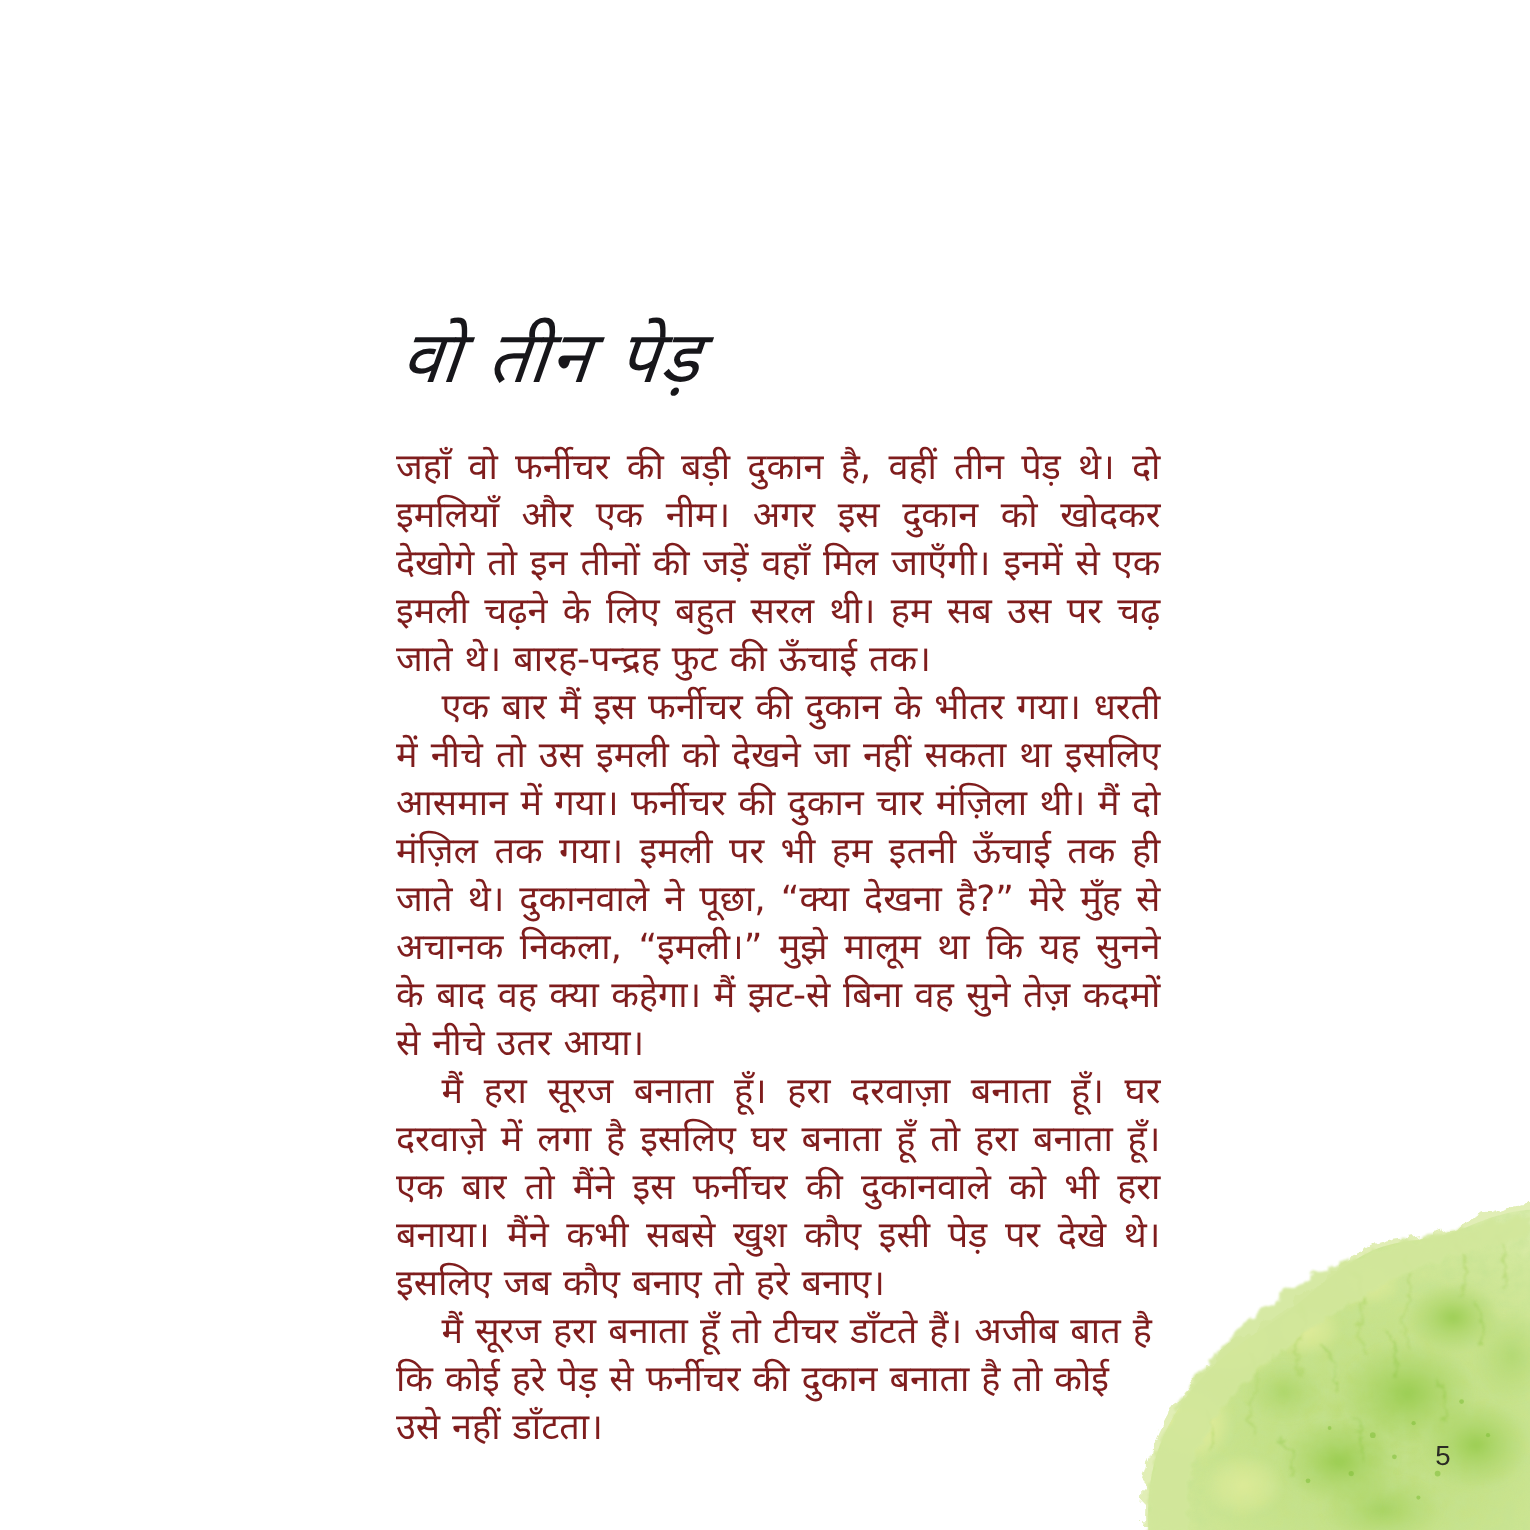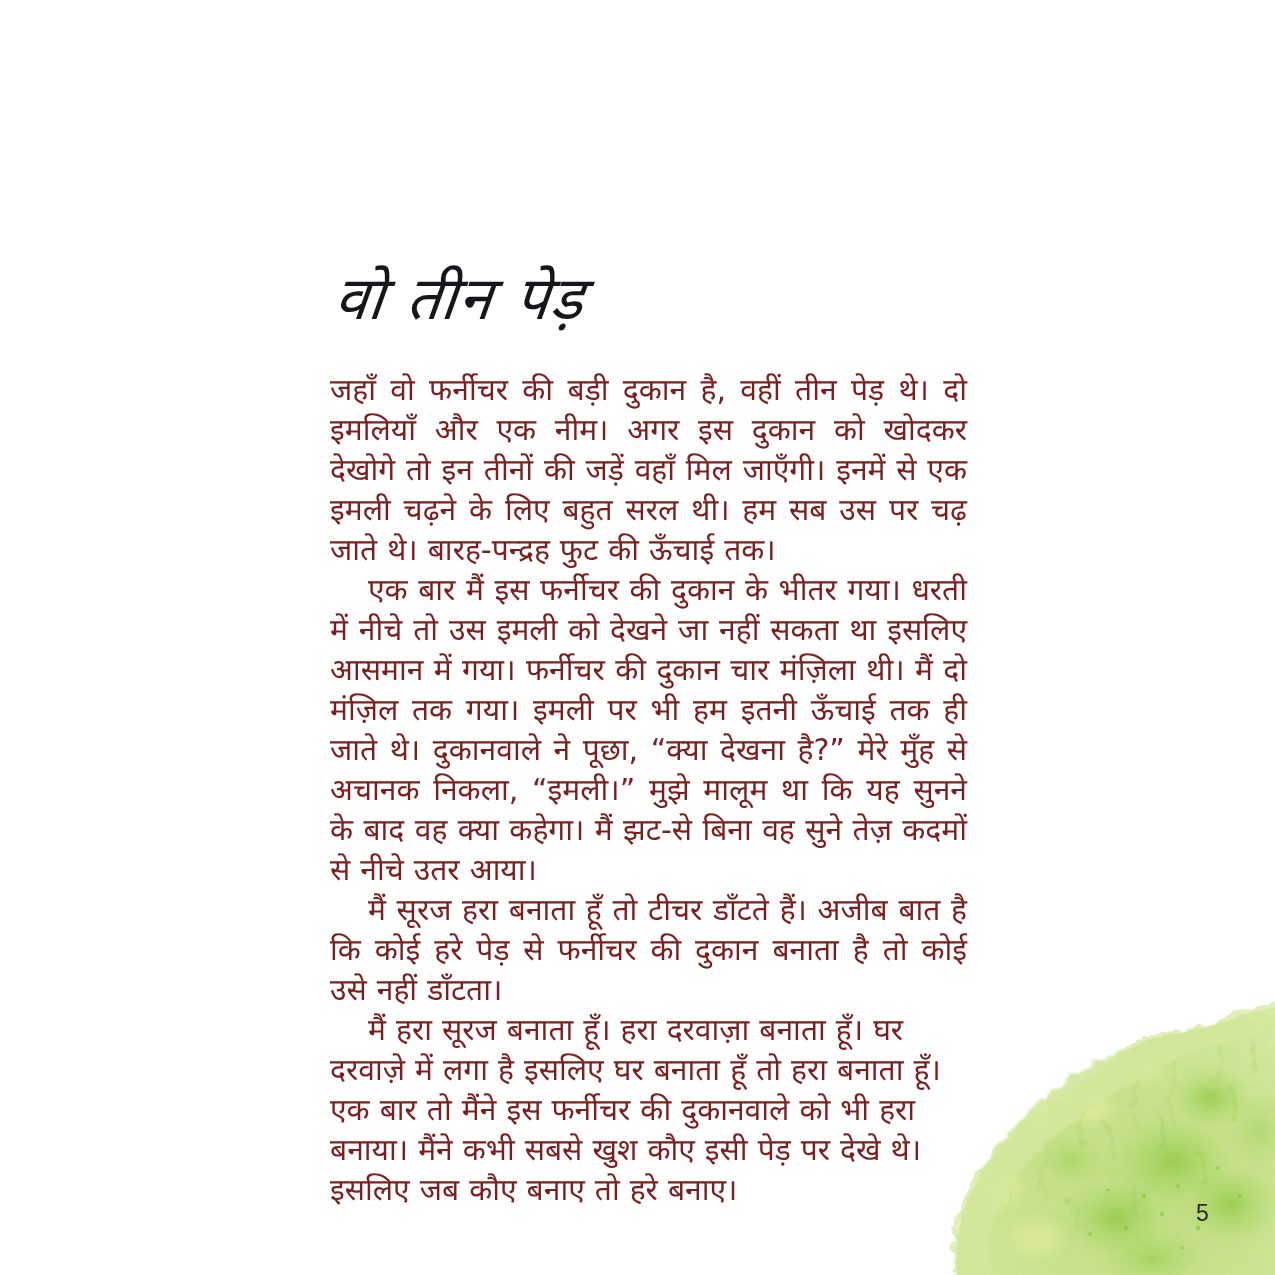--- a/index.html
+++ b/index.html
@@ -98,22 +98,22 @@
 </head>
 <body>
 
 <div id="page">
 
   <h1 id="story-title">वो तीन पेड़</h1>
 
   <div id="story-body">
     <p class="first-para">जहाँ वो फर्नीचर की बड़ी दुकान है, वहीं तीन पेड़ थे। दो इमलियाँ और एक नीम। अगर इस दुकान को खोदकर देखोगे तो इन तीनों की जड़ें वहाँ मिल जाएँगी। इनमें से एक इमली चढ़ने के लिए बहुत सरल थी। हम सब उस पर चढ़ जाते थे। बारह-पन्द्रह फुट की ऊँचाई तक।</p>
     <p>एक बार मैं इस फर्नीचर की दुकान के भीतर गया। धरती में नीचे तो उस इमली को देखने जा नहीं सकता था इसलिए आसमान में गया। फर्नीचर की दुकान चार मंज़िला थी। मैं दो मंज़िल तक गया। इमली पर भी हम इतनी ऊँचाई तक ही जाते थे। दुकानवाले ने पूछा, “क्या देखना है?” मेरे मुँह से अचानक निकला, “इमली।” मुझे मालूम था कि यह सुनने के बाद वह क्या कहेगा। मैं झट-से बिना वह सुने तेज़ कदमों से नीचे उतर आया।</p>
+    <p>मैं हरा सूरज बनाता हूँ। हरा दरवाज़ा बनाता हूँ। घर दरवाज़े में लगा है इसलिए घर बनाता हूँ तो हरा बनाता हूँ। एक बार तो मैंने इस फर्नीचर की दुकानवाले को भी हरा बनाया। मैंने कभी सबसे खुश कौए इसी पेड़ पर देखे थे। इसलिए जब कौए बनाए तो हरे बनाए।</p>
     <p>मैं सूरज हरा बनाता हूँ तो टीचर डाँटते हैं। अजीब बात है कि कोई हरे पेड़ से फर्नीचर की दुकान बनाता है तो कोई उसे नहीं डाँटता।</p>
-    <p>मैं हरा सूरज बनाता हूँ। हरा दरवाज़ा बनाता हूँ। घर दरवाज़े में लगा है इसलिए घर बनाता हूँ तो हरा बनाता हूँ। एक बार तो मैंने इस फर्नीचर की दुकानवाले को भी हरा बनाया। मैंने कभी सबसे खुश कौए इसी पेड़ पर देखे थे। इसलिए जब कौए बनाए तो हरे बनाए।</p>
   </div>
 
   <div id="foliage-illustration">
     <svg viewBox="0 0 345 285" xmlns="http://www.w3.org/2000/svg" aria-hidden="true">
       <defs>
         <radialGradient id="canopyGrad" cx="62%" cy="72%" r="78%">
           <stop offset="0%" stop-color="#b9da74"></stop>
           <stop offset="42%" stop-color="#c8e287"></stop>
           <stop offset="78%" stop-color="#d7ea9f"></stop>
           <stop offset="100%" stop-color="#e6f2bd"></stop>

